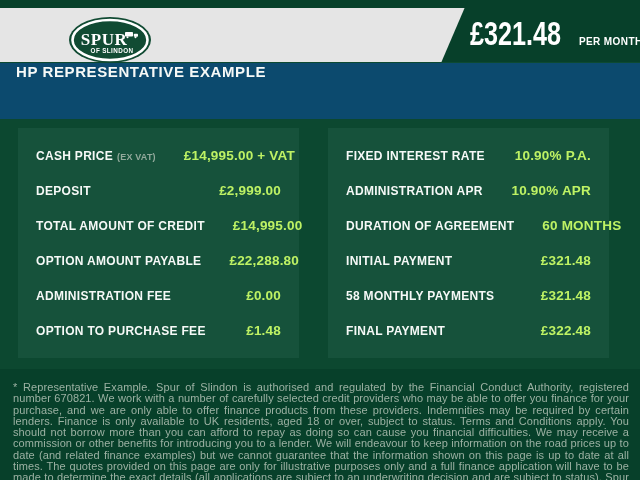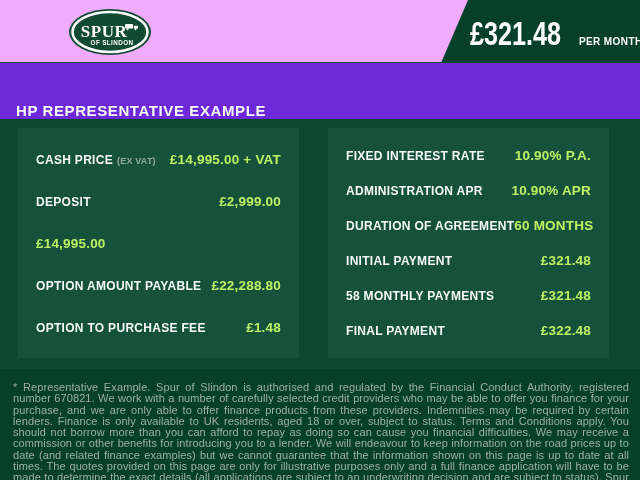--- a/index.html
+++ b/index.html
@@ -2,45 +2,45 @@
 <html><head>
 <meta charset="utf-8">
 <style>
   * { margin:0; padding:0; box-sizing:border-box; }
   html,body { width:640px; height:480px; }
   body { font-family:"Liberation Sans", sans-serif; }
 
   .page { position:relative; width:640px; height:480px; background:#07402a; overflow:hidden; }
 
   
-  .top-white { position:absolute; top:0; left:0; width:564px; height:62px; background:#f0abfc; }
+  .top-white { position:absolute; top:8px; left:0; width:564px; height:62px; background:#e5e5e5; }
   .logo { position:absolute; top:8px; left:68px; width:84px; height:48px; }
 
   
   .wedge { position:absolute; top:0; left:430px; width:210px; height:63px; background:#07402a;
            clip-path:polygon(38px 0, 210px 0, 210px 63px, 11px 63px); }
   .price-wrap { position:absolute; left:40px; bottom:10px; display:flex; align-items:baseline; white-space:nowrap; }
   .price { color:#ffffff; font-size:34px; font-weight:700; letter-spacing:0px;
            transform:scaleX(0.74); transform-origin:left bottom; }
   .price-suffix { color:#ffffff; font-size:10px; font-weight:700; letter-spacing:0.4px; margin-left:-14px; }
 
   
-  .band { position:absolute; top:62px; left:0; width:640px; height:57px; background:#6d28d9;
-          display:flex; align-items:flex-end; border-top:1px solid #0d4a32; }
+  .band { position:absolute; top:62px; left:0; width:640px; height:57px; background:#0c4a6e;
+          display:flex; align-items:flex-start; border-top:1px solid #0d4a32; }
   .band-title { color:#f6f9f7; font-size:15px; font-weight:700; letter-spacing:0.6px; margin-left:16px; }
 
   
   .panel { position:absolute; top:119px; left:0; width:640px; height:250px; background:#0c4830; }
 
   .card { position:absolute; top:9px; width:281px; height:230px; background:#16523b;
           display:flex; flex-direction:column; justify-content:space-around; padding:10px 18px; }
   .card.left  { left:18px; }
   .card.right { left:328px; }
 
-  .row { display:flex; justify-content:space-between; align-items:baseline; white-space:nowrap; }
+  .row { display:flex; justify-content:space-between; align-items:baseline; white-space:nowrap;gap:28px; }
   .lbl { color:#f6f9f7; font-size:12px; font-weight:700; letter-spacing:0.3px; }
   .note { color:#93aa9c; font-size:9px; font-weight:700; margin-left:4px; letter-spacing:0.2px; }
   .val { color:#bef264; font-size:13.5px; font-weight:700; letter-spacing:0.2px; }
 
   
   .disclaimer { position:absolute; top:382px; left:13px; width:616px;
                 color:#9cb1a3; font-size:11px; font-weight:400; line-height:11.3px;
                 text-align:justify; letter-spacing:0.1px; }
 </style>
 </head>
@@ -79,25 +79,30 @@
     <div class="card left">
       <div class="row">
         <span class="lbl"><span>CASH PRICE</span><span class="note">(EX VAT)</span></span>
         <span class="val">£14,995.00 + VAT</span>
       </div>
       <div class="row">
         <span class="lbl">DEPOSIT</span>
         <span class="val">£2,999.00</span>
       </div>
       <div class="row">
+        <span class="lbl">TOTAL AMOUNT OF CREDIT</span>
         <span class="val">£14,995.00</span>
       </div>
       <div class="row">
         <span class="lbl">OPTION AMOUNT PAYABLE</span>
         <span class="val">£22,288.80</span>
+      </div>
+      <div class="row">
+        <span class="lbl">ADMINISTRATION FEE</span>
+        <span class="val">£0.00</span>
       </div>
       <div class="row">
         <span class="lbl">OPTION TO PURCHASE FEE</span>
         <span class="val">£1.48</span>
       </div>
     </div>
 
     <div class="card right">
       <div class="row">
         <span class="lbl">FIXED INTEREST RATE</span>

